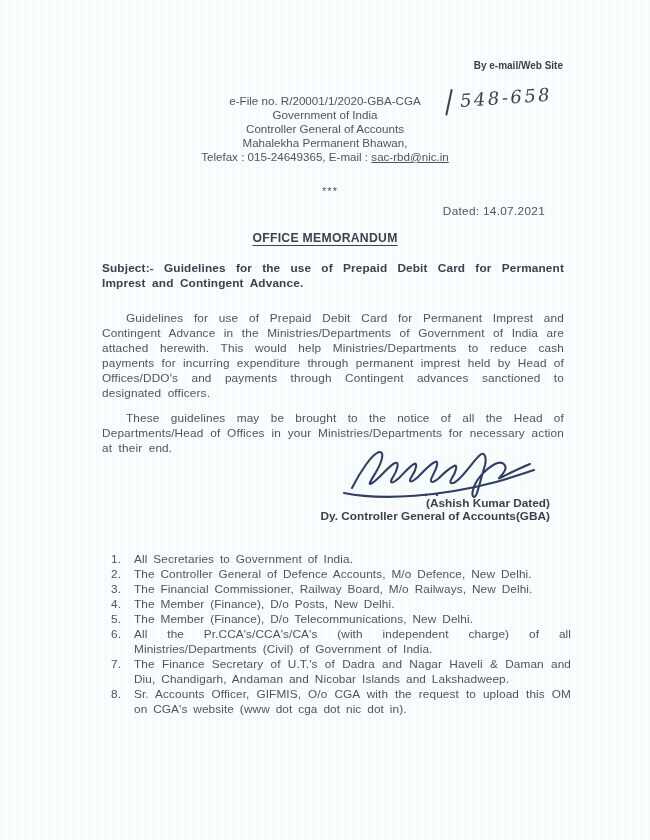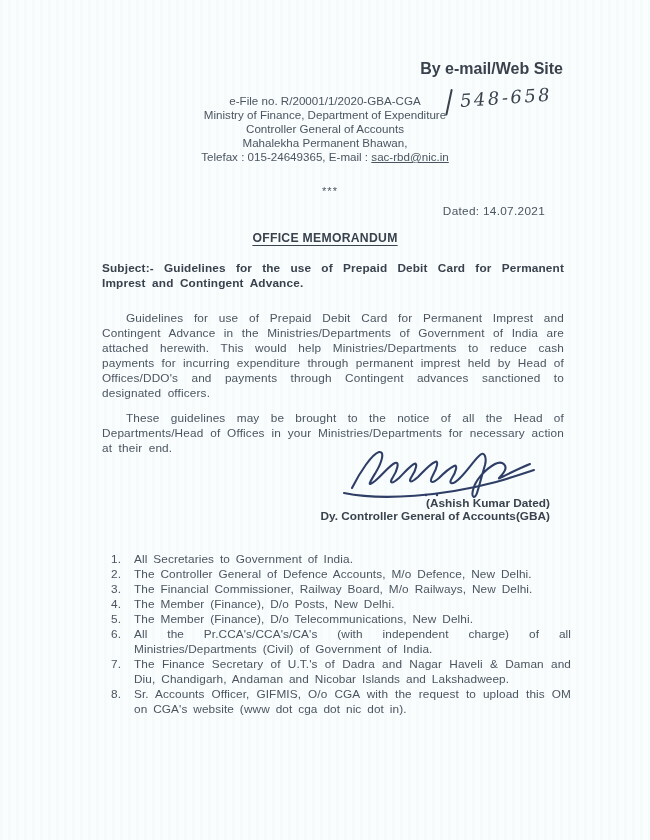--- a/index.html
+++ b/index.html
@@ -16,21 +16,21 @@
       #fafdfd;
     color:#4b5560;
   }
   .abs{position:absolute;}
   .txt{font-size:11.6px;line-height:13.5px;}
   .body-txt{font-size:11.8px;line-height:15px;text-align:justify;word-spacing:3px;letter-spacing:0.15px;}
   .bold{font-weight:bold;color:#39424d;}
   .right{text-align:right;}
   .center{text-align:center;}
 
-  .delivery{top:60px;right:87px;font-size:16px;}
+  .delivery{top:60px;right:87px;font-size:10px;}
   .header-block{top:94px;left:0;width:650px;}
   .header-block div{margin-bottom:0.5px;}
   .efile-line{position:relative;}
   .hand-group{position:absolute;left:448px;top:-7px;white-space:nowrap;transform:rotate(-2deg);color:#39424d;}
   .hand-bar{display:inline-block;width:2px;height:27px;background:#39424d;transform:rotate(14deg);vertical-align:middle;margin-right:10px;border-radius:2px;}
   .hand-num{display:inline-block;font-family:"DejaVu Serif", serif;font-style:italic;font-size:18px;letter-spacing:2.5px;transform:rotate(-2deg);}
   .email-link{text-decoration:underline;color:inherit;}
   .stars{top:185px;left:0;width:660px;font-size:11px;letter-spacing:1px;}
   .dated{top:204px;right:105px;font-size:11.8px;letter-spacing:0.3px;}
   .om-title{top:231px;left:0;width:650px;font-size:12.2px;letter-spacing:0.3px;}
@@ -58,21 +58,21 @@
 
   <div class="abs delivery bold right">By e-mail/Web Site</div>
 
   <div class="abs header-block center txt">
     <div class="efile-line">
       <span>e-File no. R/20001/1/2020-GBA-CGA</span>
       <span class="hand-group">
         <span class="hand-bar"></span><span class="hand-num">548-658</span>
       </span>
     </div>
-    <div>Ministry of Finance, Department of Expenditure</div>
+    <div>Government of India</div>
     <div>Controller General of Accounts</div>
     <div>Mahalekha Permanent Bhawan,</div>
     <div>
       <span>Telefax : 015-24649365, E-mail : </span><a href="#" class="email-link">sac-rbd@nic.in</a>
     </div>
   </div>
 
   <div class="abs stars center">***</div>
 
   <div class="abs dated">Dated:  14.07.2021</div>

